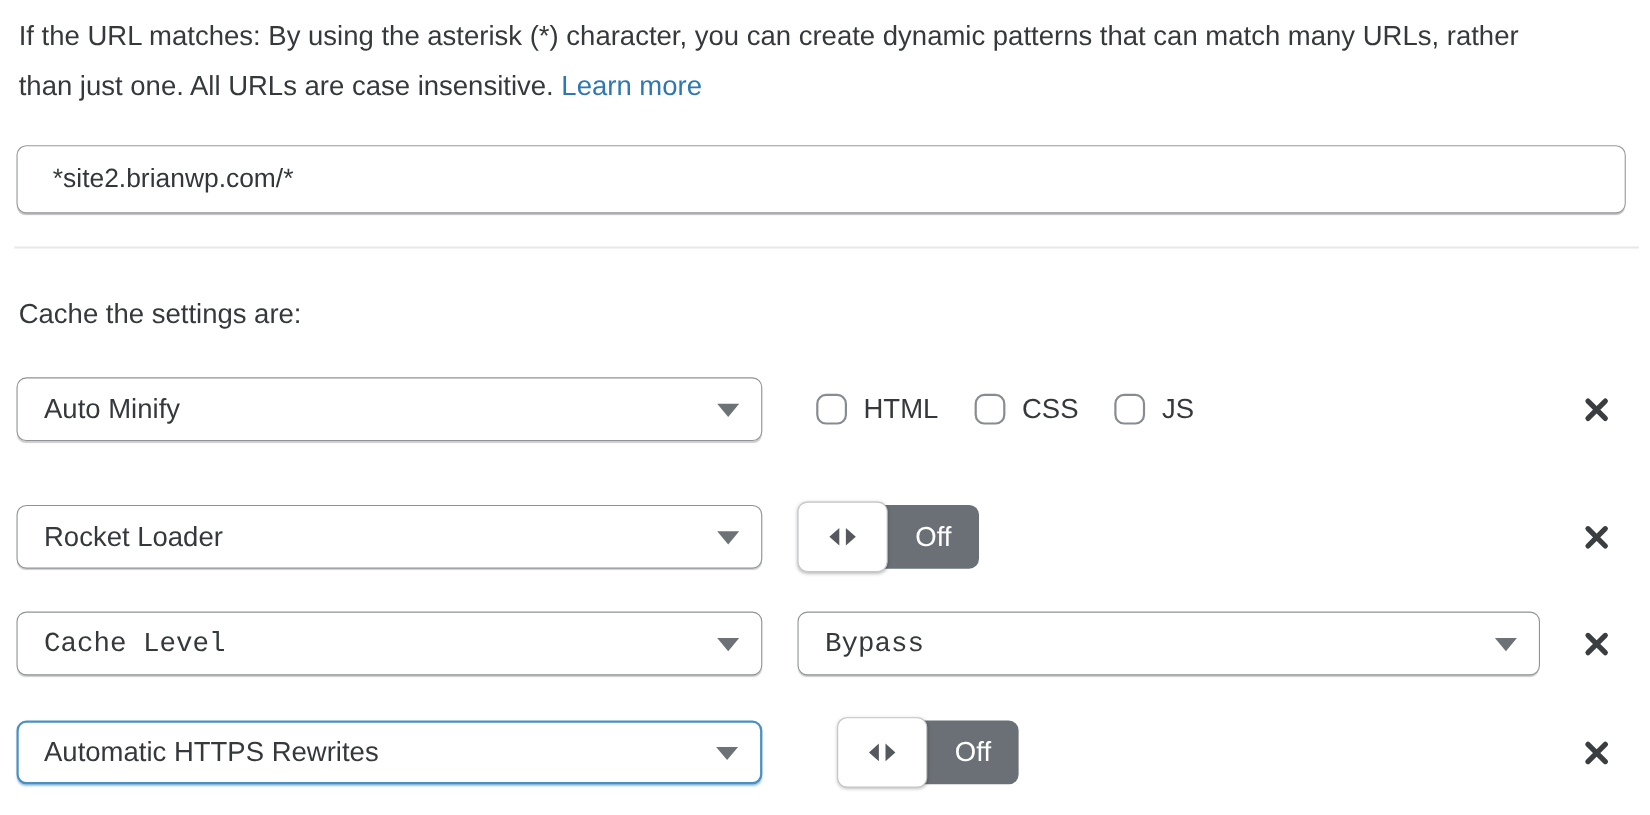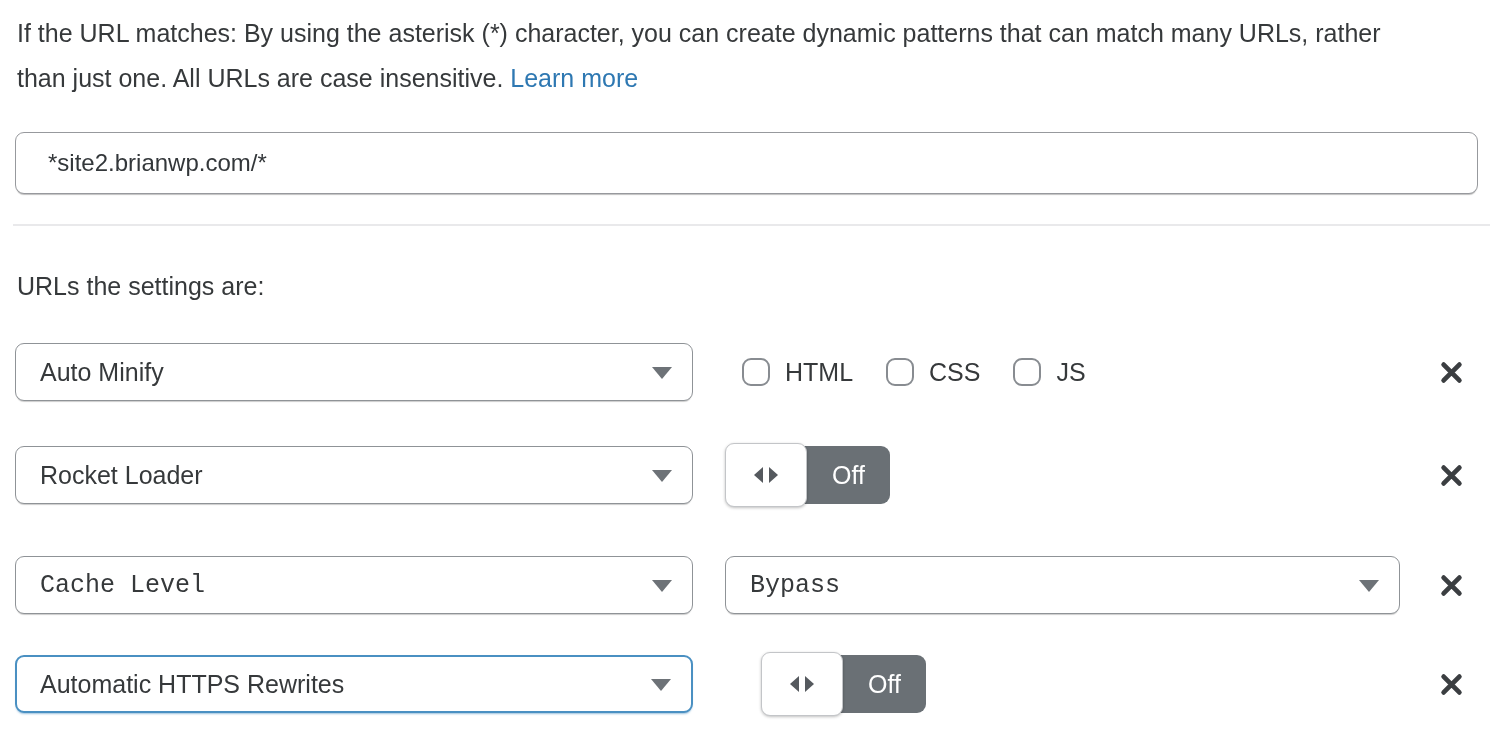--- a/index.html
+++ b/index.html
@@ -64,21 +64,21 @@
   
   .rule-row {
     position: absolute;
     left: 15px;
     width: 1470px;
     height: 64px;
     display: flex;
     align-items: center;
   }
   .row-1 { top: 340px; }
-  .row-2 { top: 443px; }
+  .row-2 { top: 456px; }
   .row-3 { top: 553px; font-family: Liberation Mono, monospace; }
   .row-4 { top: 652px; gap: 36px; }
 
   .setting-select {
     position: relative;
     width: 678px;
     height: 58px;
     background: #ffffff;
     border: 1px solid #8f9397;
     border-radius: 9px;
@@ -205,21 +205,21 @@
 <body>
 
 <div class="page">
 
   <p class="intro"><span>If the URL matches: By using the asterisk (*) character, you can create dynamic patterns that can match many URLs, rather than just one. All URLs are case insensitive. </span><a class="learn-more">Learn more</a></p>
 
   <input class="url-input" type="text" value="*site2.brianwp.com/*" style="">
 
   <div class="divider"></div>
 
-  <h2 class="settings-label">URLs the settings are:</h2>
+  <h2 class="settings-label">Cache the settings are:</h2>
 
   <div class="rule-row row-1">
     <div class="setting-select">
       <span>Auto Minify</span>
       <span class="chevron"></span>
     </div>
     <div class="checkbox-group">
       <label class="checkbox-item">
         <span class="checkbox-box"></span>
         <span class="checkbox-label">HTML</span>

